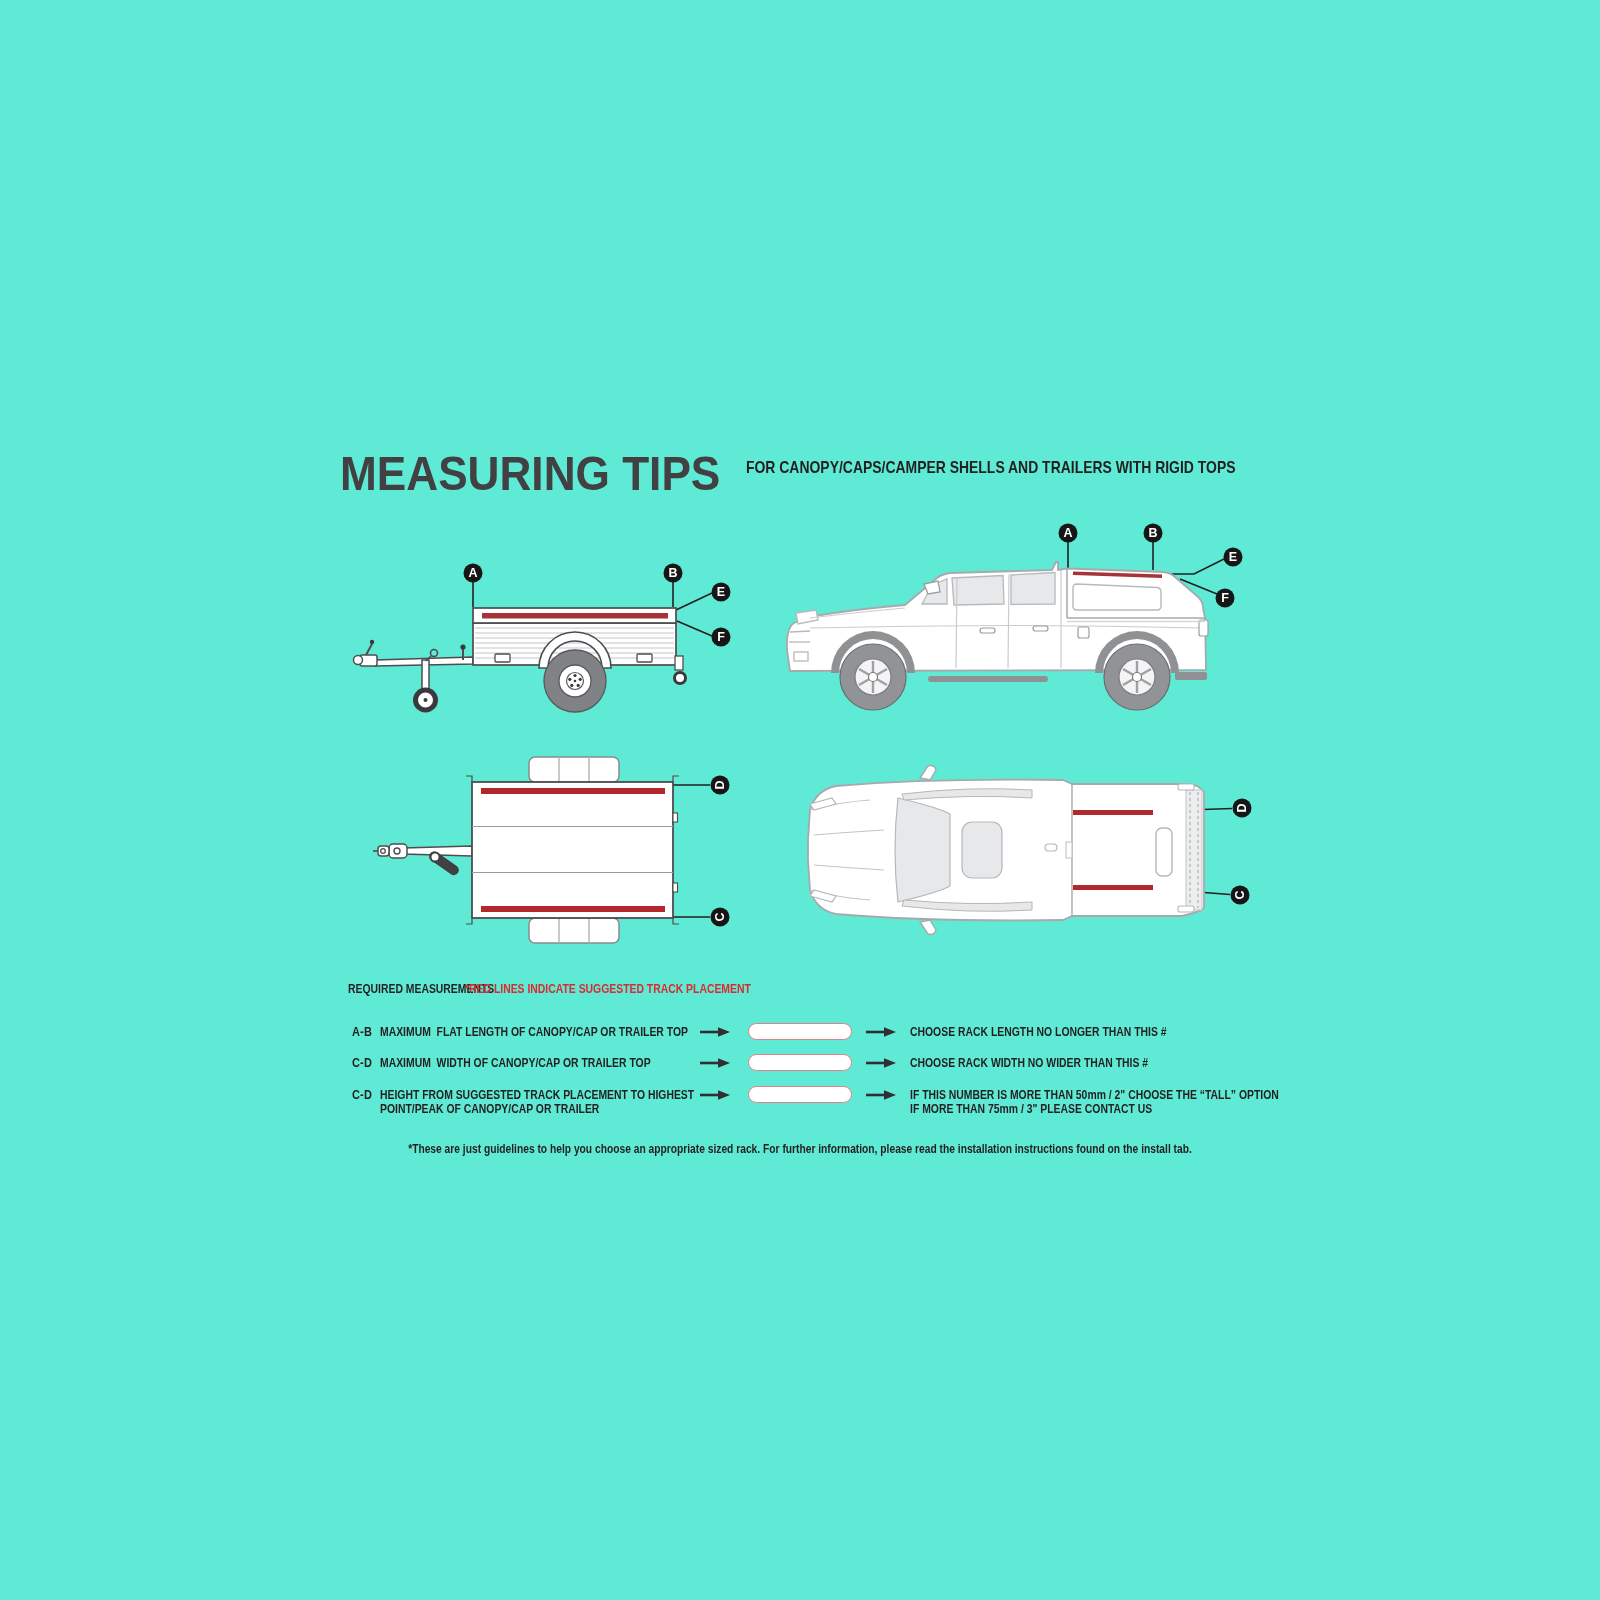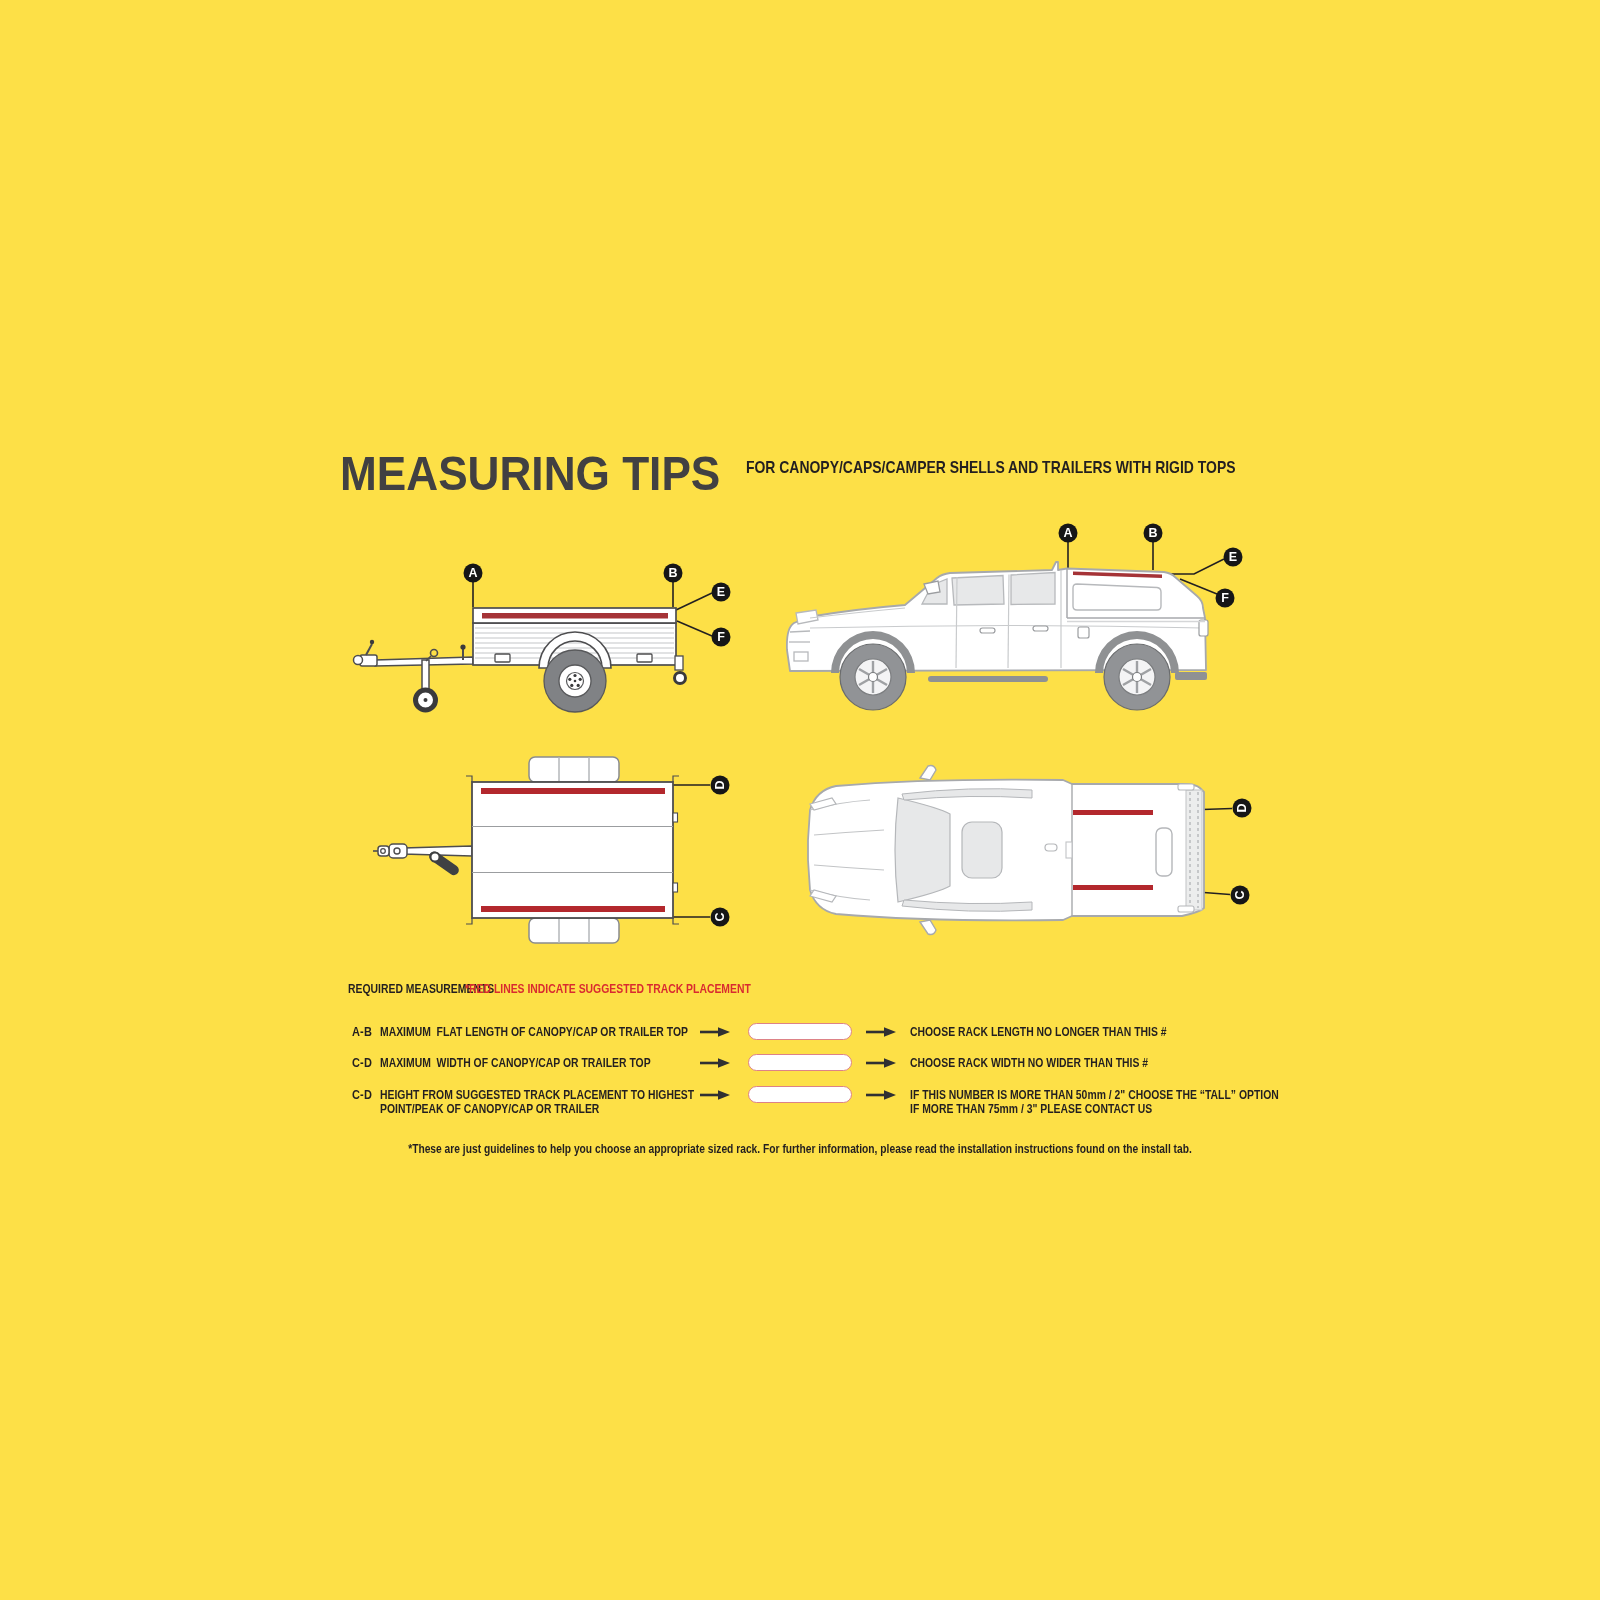--- a/index.html
+++ b/index.html
@@ -1,17 +1,17 @@
 <!DOCTYPE html>
 <html><head>
 <meta charset="utf-8">
 <style>
   html,body { margin:0; padding:0; background:#ffffff; }
   .page {
-    position:relative; width:1600px; height:1600px; background:#fde047;
+    position:relative; width:1600px; height:1600px; background:#5eead4;
     font-family:"Liberation Sans", sans-serif; color:#231f20; overflow:hidden;
   }
   .abs { position:absolute; }
   .title {
     font-size:48px; font-weight:700; color:#414042; letter-spacing:0px;
     transform:scaleX(0.92); transform-origin:0 0; white-space:nowrap;
   }
   .subtitle {
     font-size:17px; font-weight:700; color:#231f20; white-space:nowrap;
     transform:scaleX(0.82); transform-origin:0 0;

